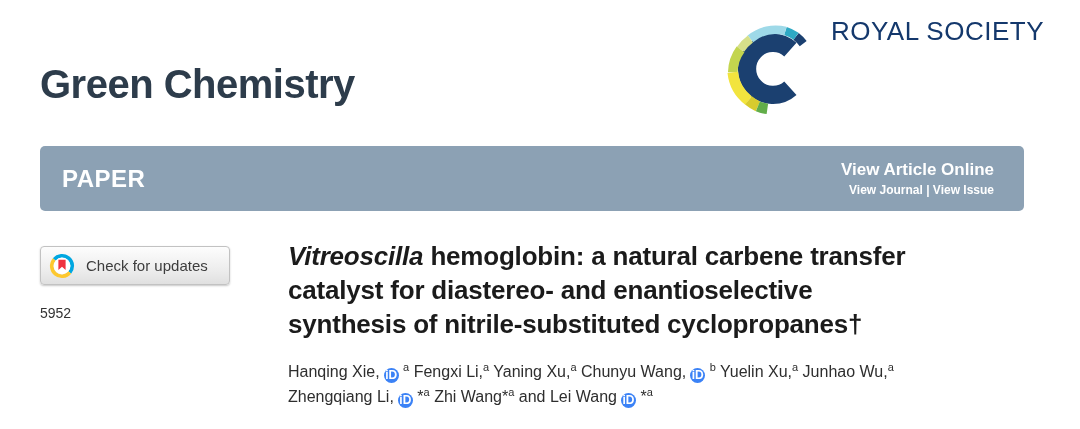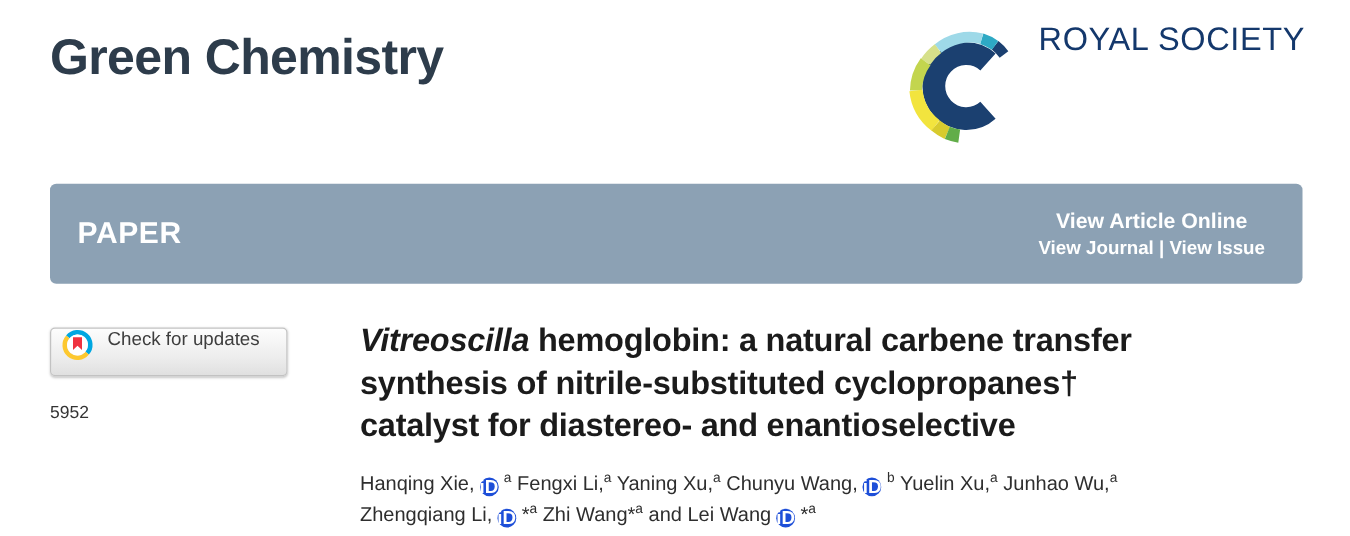--- a/index.html
+++ b/index.html
@@ -14,21 +14,21 @@
   }
 
   
   .header {
     display: flex;
     justify-content: space-between;
     align-items: flex-start;
     padding: 0 36px 0 40px;
   }
   .journal-title {
-    margin-top: 24px;
+    margin-top: 62px;
     font-size: 40px;
     font-weight: 700;
     letter-spacing: -0.5px;
     color: #2d3c4b;
   }
   .rsc-logo {
     display: flex;
     margin-top: 16px;
   }
   .rsc-text {
@@ -36,55 +36,55 @@
     color: #14386c;
     font-size: 26px;
     line-height: 30px;
     letter-spacing: 0.5px;
     white-space: nowrap;
   }
   .rsc-text .bold { font-weight: 700; }
 
   
   .banner {
-    margin: 26px 38px 0 40px;
-    height: 80px;
+    margin: 26px 56px 0 40px;
+    height: 65px;
     background: #8ca1b4;
     border-radius: 5px;
     display: flex;
     justify-content: space-between;
     align-items: center;
     padding: 0 30px 0 22px;
   }
   .banner-label {
     color: #ffffff;
     font-size: 24px;
     font-weight: 700;
     letter-spacing: 0.5px;
   }
   .banner-right { text-align: right; color: #ffffff; }
   .view-article { font-size: 17px; font-weight: 700; cursor: pointer; text-align: center; }
-  .view-links { font-size: 15px; font-weight: 700; margin-top: 3px; cursor: pointer; }
+  .view-links { font-size: 12px; font-weight: 700; margin-top: 3px; cursor: pointer; }
 
   
   .content {
     display: flex;
     padding: 0 34px 0 40px;
     margin-top: 28px;
   }
   .left-col { width: 204px; flex: none; margin-top: 7px; }
   .badge {
     width: 190px;
     height: 39px;
     border: 1px solid #c2c2c2;
     border-radius: 4px;
     background: linear-gradient(#fdfdfd, #ececec 65%, #e0e0e0);
     box-shadow: 0 1px 2px rgba(0,0,0,0.22);
     display: flex;
-    align-items: flex-start;
+    align-items: center;
     padding: 0 8px;
     cursor: pointer;
   }
   .badge-label { font-size: 15px; color: #3d3d3d; margin-left: 11px; white-space: nowrap; }
   .cite { margin-top: 18px; font-size: 14px; color: #333333; line-height: 20px; white-space: nowrap; }
   .cite .bold { font-weight: 700; color: #222222; }
   .cite .italic { font-style: italic; }
   .cite .vol { font-weight: 700; }
 
   .right-col { flex: 1; padding-left: 44px; }
@@ -103,23 +103,23 @@
     font-size: 16px;
     color: #2e2e2e;
     line-height: 25px;
     white-space: nowrap;
   }
   .authors sup { font-size: 11px; line-height: 0; }
   .orcid {
     display: inline-block;
     width: 15px; height: 15px;
     border-radius: 50%;
-    background: #1d4ed8;
+    background: #3b82f6;
     color: #ffffff;
-    font-size: 15px;
+    font-size: 12px;
     font-weight: 700;
     text-align: center;
     line-height: 15px;
     vertical-align: -2px;
     margin-left: 4px;
     cursor: pointer;
   }
 </style>
 </head>
 <body>
@@ -177,20 +177,20 @@
       <div class="cite">
         <div>
           <span>5952</span>
         </div>
       </div>
     </div>
 
     <div class="right-col">
       <div class="title">
           <div class="line"><span class="it">Vitreoscilla</span> hemoglobin: a natural carbene transfer</div>
+          <div class="line">catalyst for diastereo- and enantioselective</div>
           <div class="line">synthesis of nitrile-substituted cyclopropanes<span class="dagger">†</span></div>
-          <div class="line">catalyst for diastereo- and enantioselective</div>
         </div>
       <div class="authors"><span>Hanqing Xie,</span><span class="orcid">iD</span> <sup>a</sup> <span>Fengxi Li,</span><sup>a</sup> <span>Yaning Xu,</span><sup>a</sup> <span>Chunyu Wang,</span><span class="orcid">iD</span> <sup>b</sup> <span>Yuelin Xu,</span><sup>a</sup> <span>Junhao Wu,</span><sup>a</sup><br> <span>Zhengqiang Li,</span><span class="orcid">iD</span> <span>*</span><sup>a</sup> <span>Zhi Wang</span><span>*</span><sup>a</sup> <span>and Lei Wang</span><span class="orcid">iD</span> <span>*</span><sup>a</sup></div>
     </div>
 
   </div>
 </div>
 
 </body></html>

